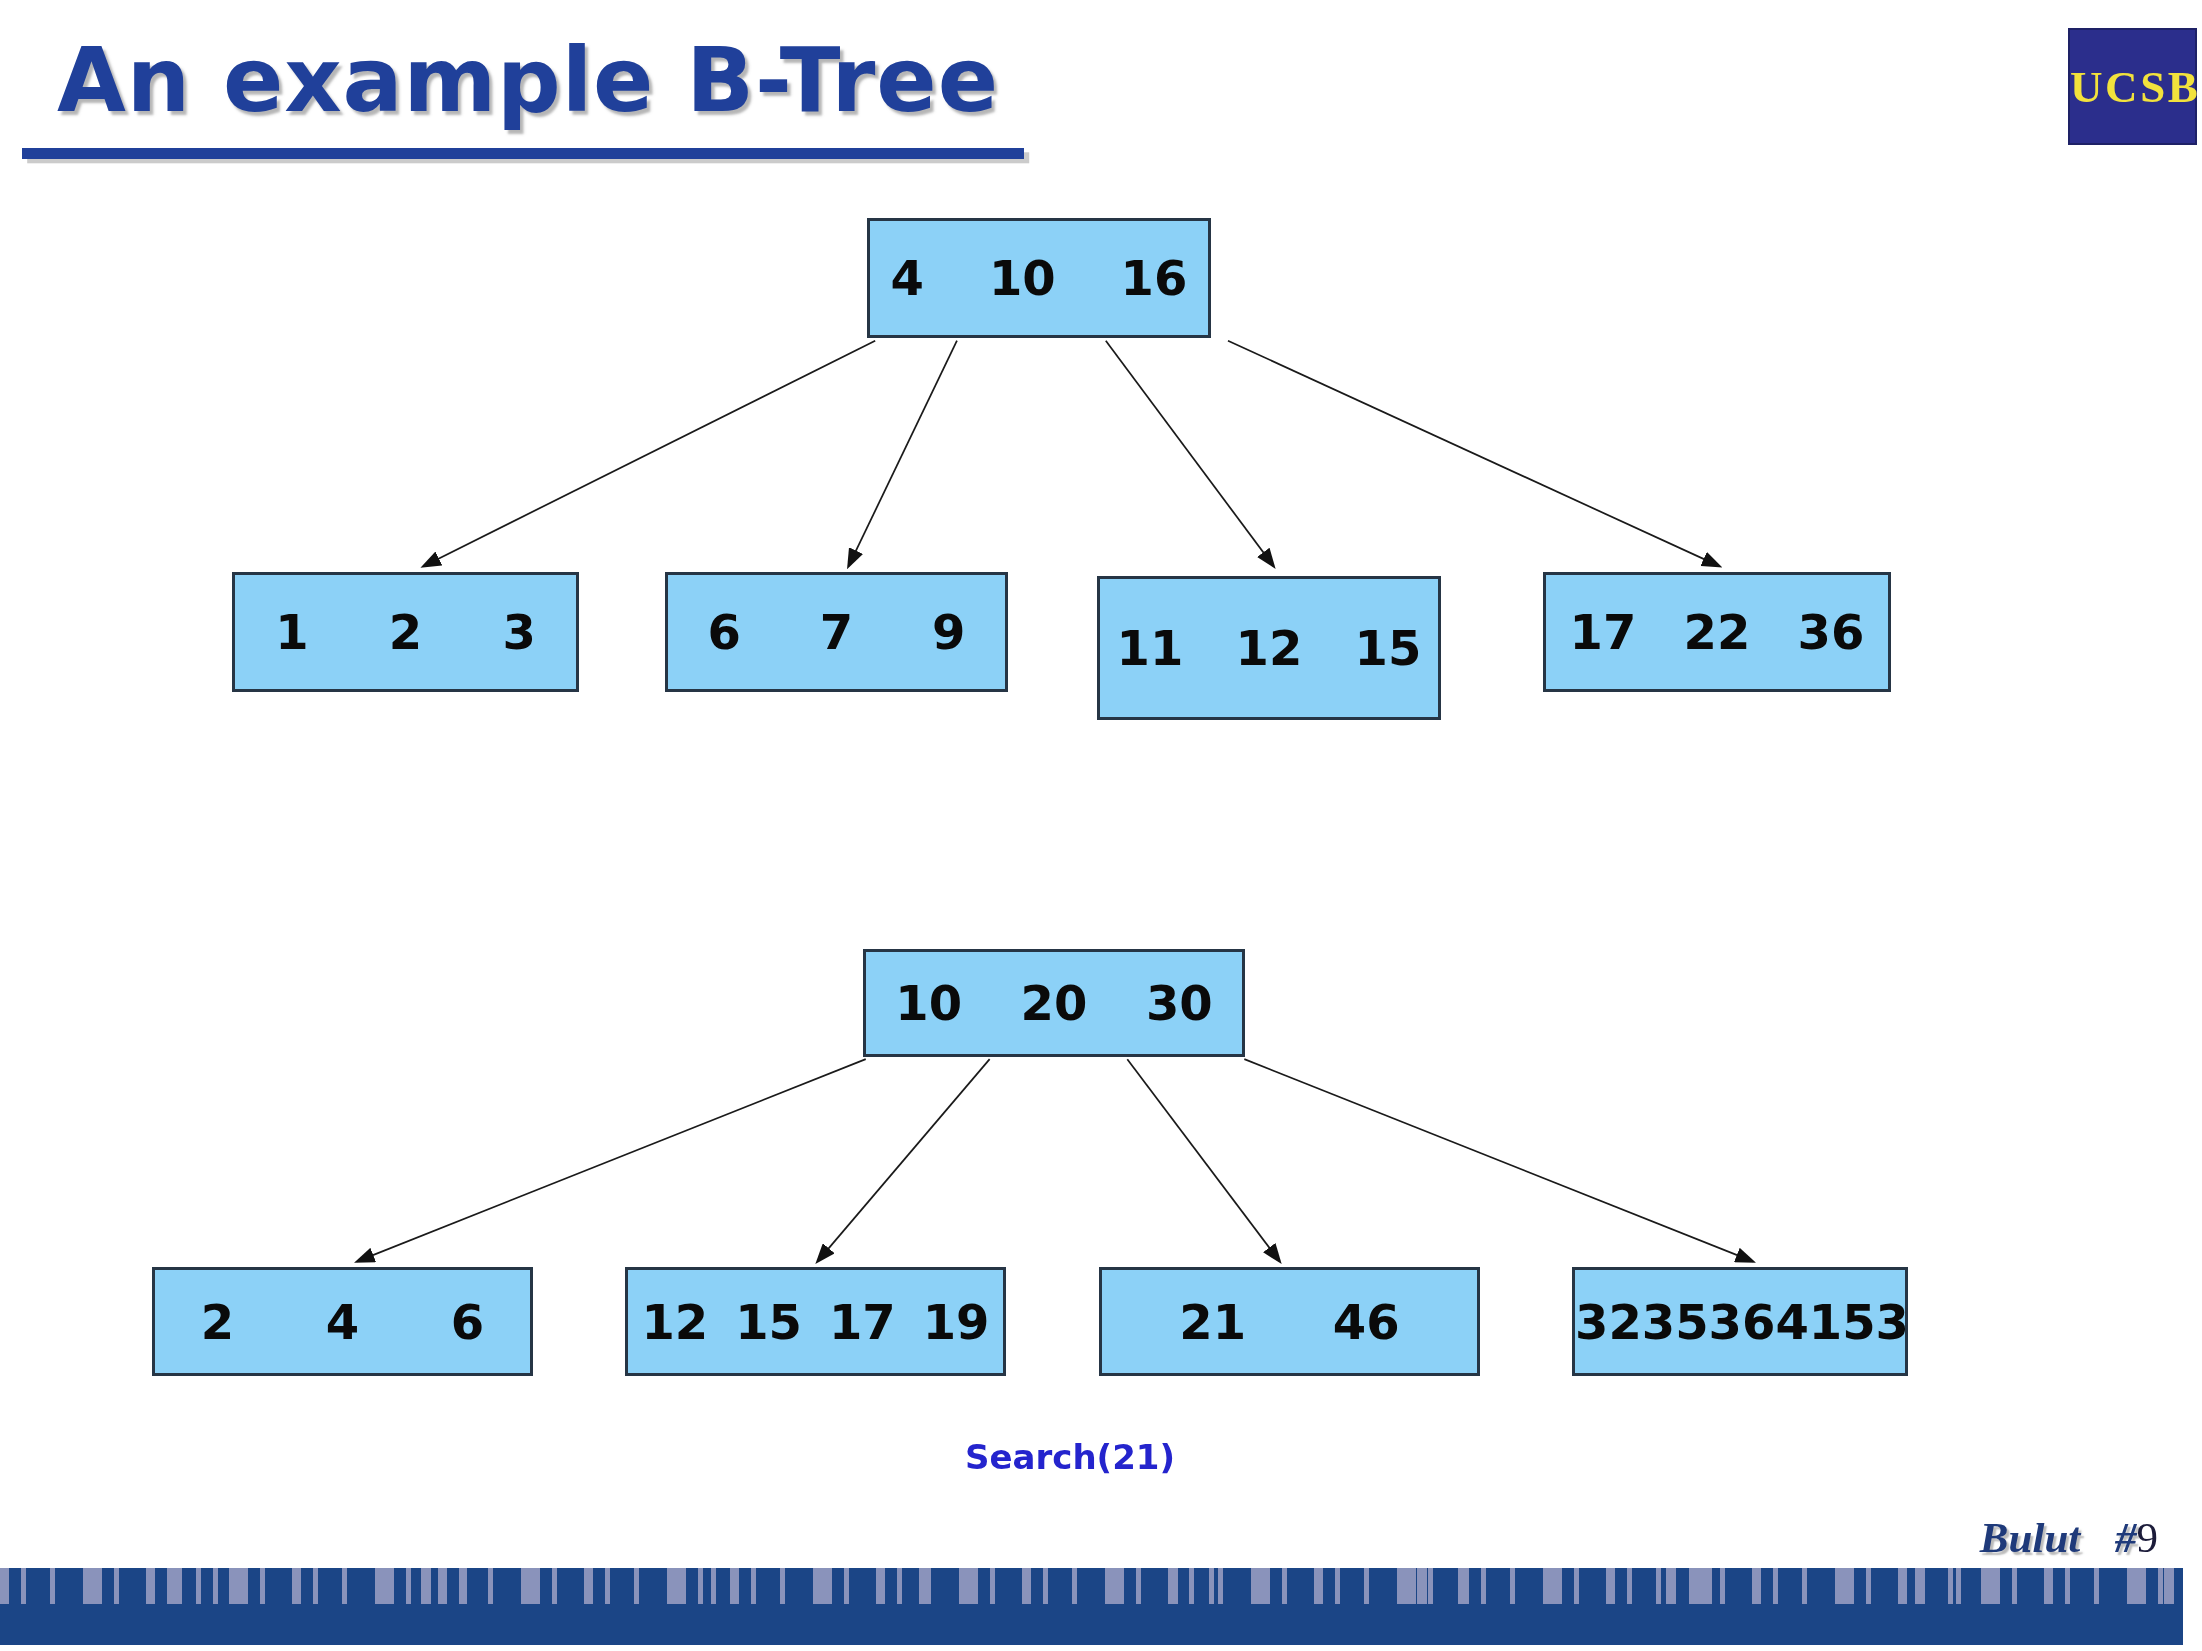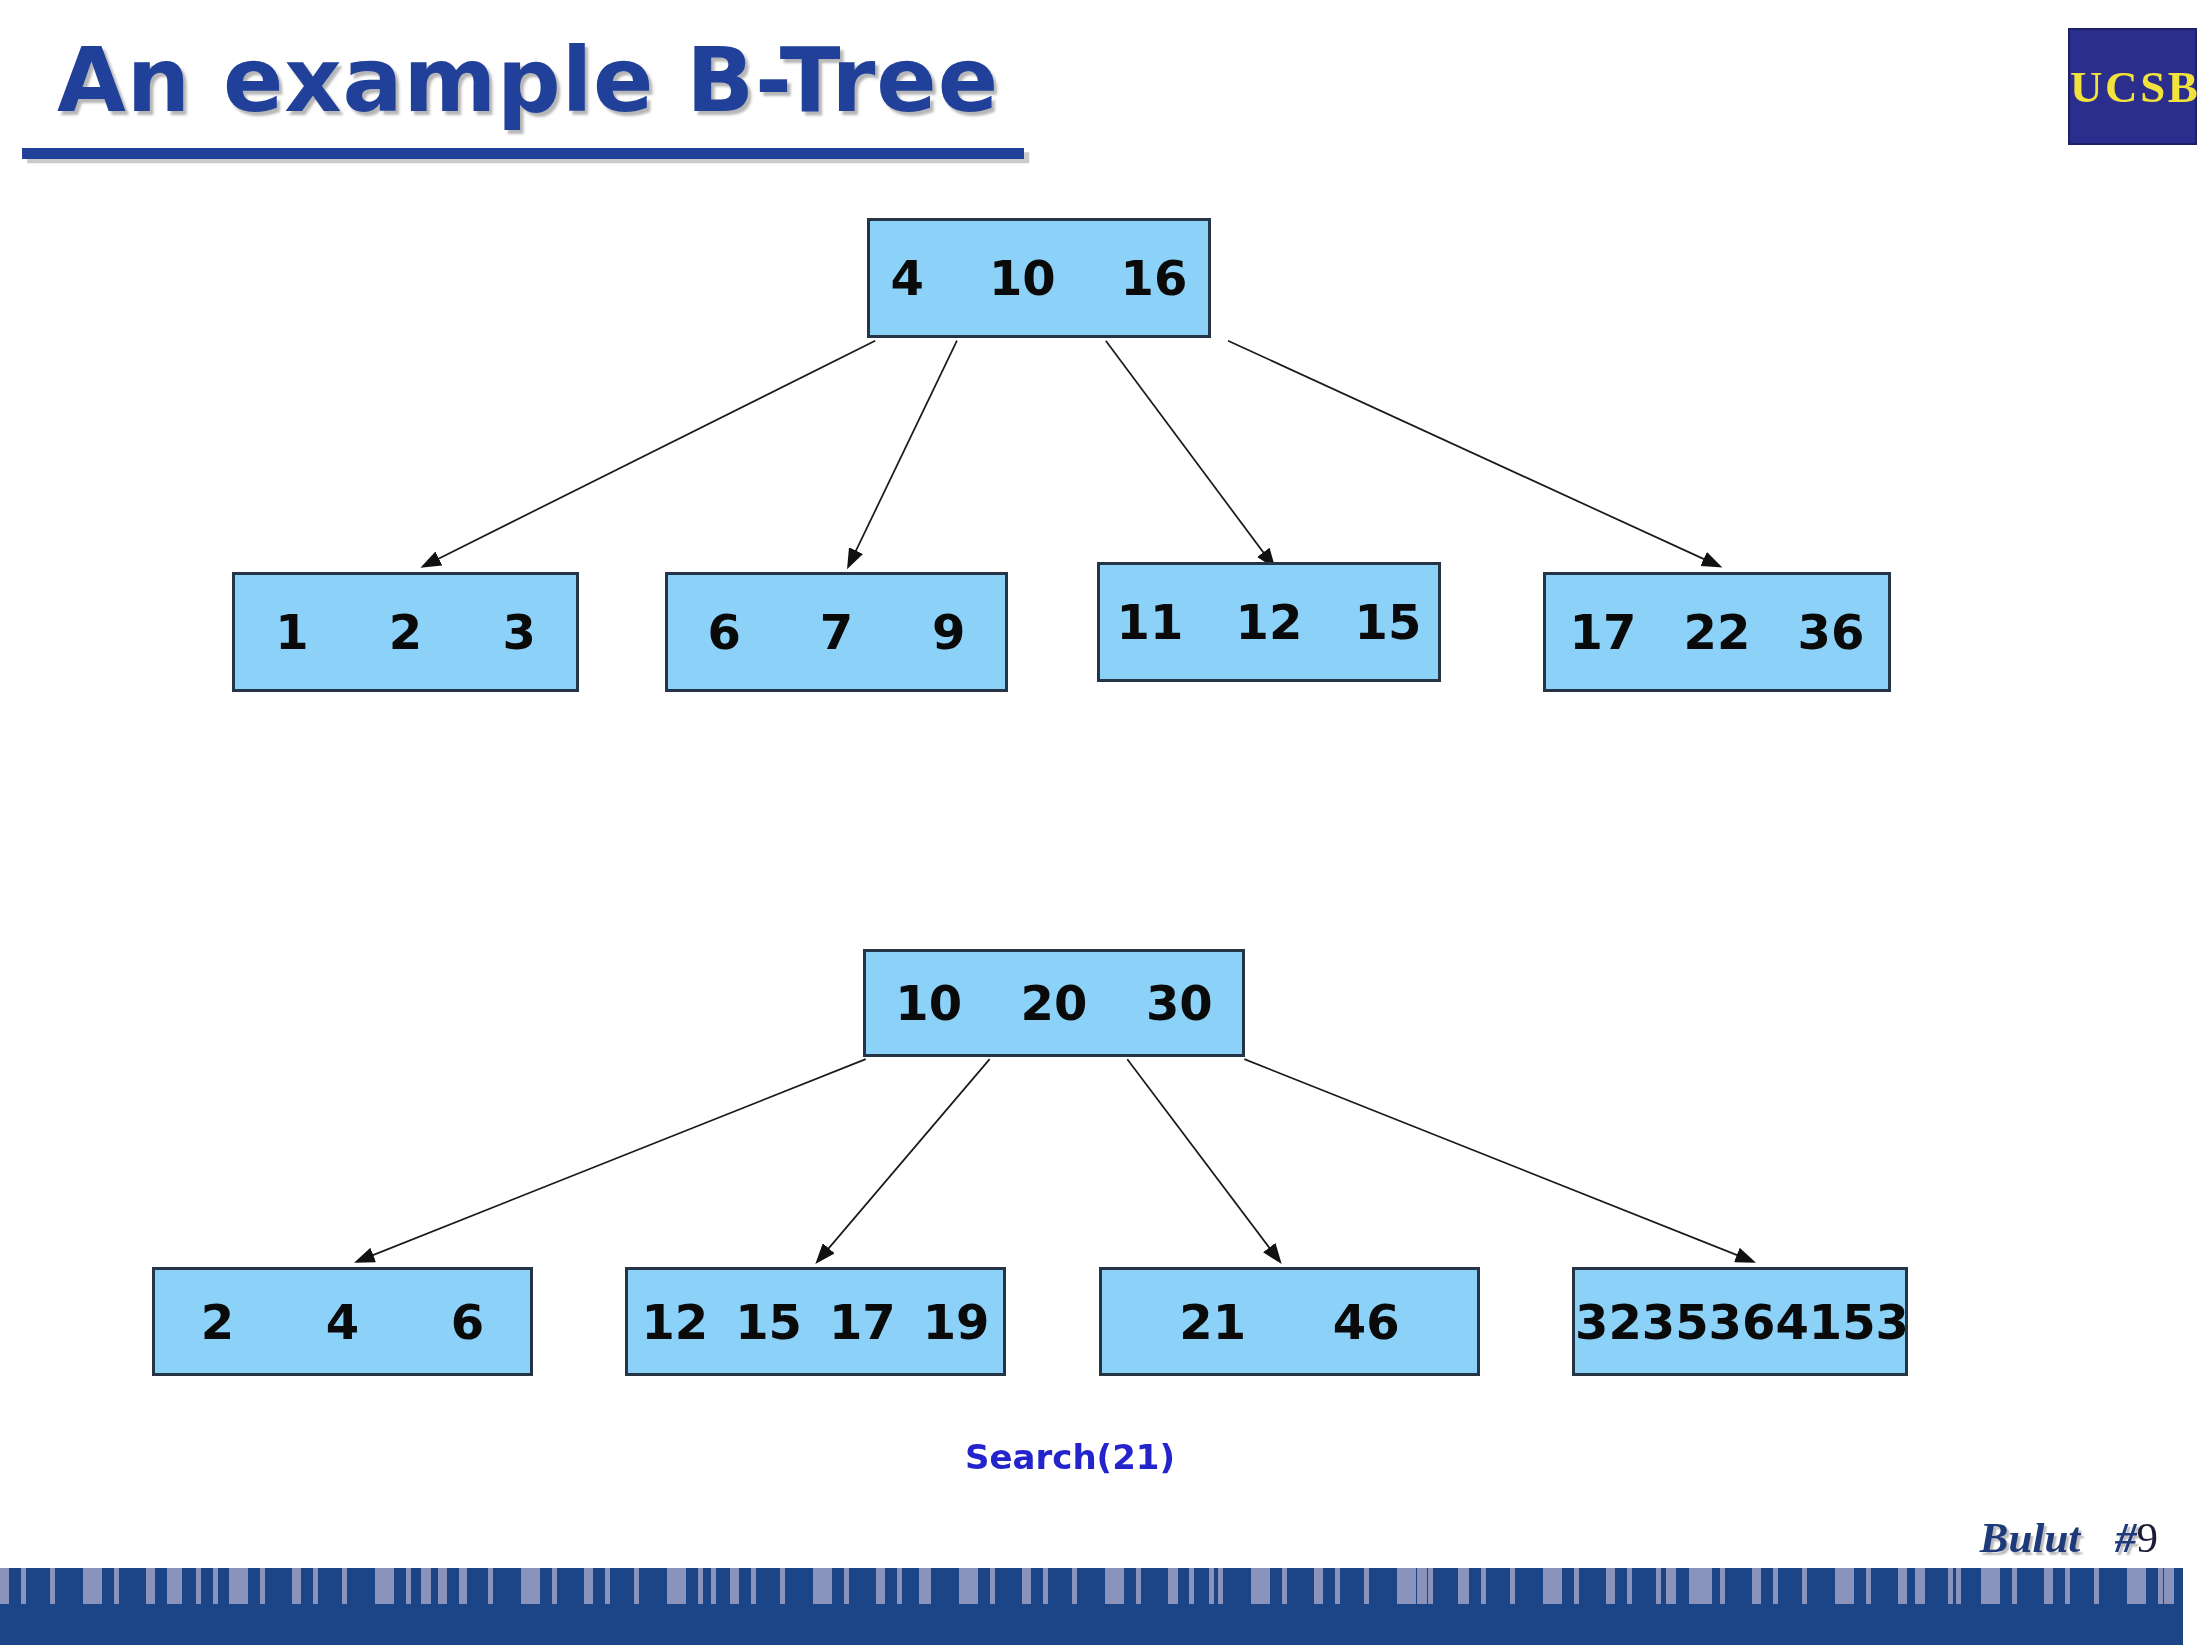--- a/index.html
+++ b/index.html
@@ -44,21 +44,21 @@
     border:3.4px solid var(--node-border,#263545);
     box-sizing:border-box;
     font:700 48px "DejaVu Sans",sans-serif;
     color:var(--key-black,#0a0a0a);
   }
   .node .key{display:inline-block;}
 
   .t1-root{left:867px;top:218px;width:344px;height:120px;justify-content:space-between;padding:0 20.6px;}
   .t1-c0{left:232px; top:572px;width:347px;height:120px;}
   .t1-c1{left:665px; top:572px;width:343px;height:120px;}
-  .t1-c2{left:1097px;top:562px;width:344px;height:120px;gap:19px;}
+  .t1-c2{left:1097px;top:576px;width:344px;height:144px;gap:19px;}
   .t1-c3{left:1543px;top:572px;width:348px;height:120px;}
 
   .t2-root{left:863px;top:949px;width:382px;height:108px;}
   .t2-c0{left:152px; top:1267px;width:381px;height:109px;}
   .t2-c1{left:625px; top:1267px;width:381px;height:109px;}
   .t2-c2{left:1099px;top:1267px;width:381px;height:109px;padding:8px 34px;}
   .t2-c3{left:1572px;top:1267px;width:336px;height:109px;}
 
   
   .edges{position:absolute;left:0;top:0;pointer-events:none;}

